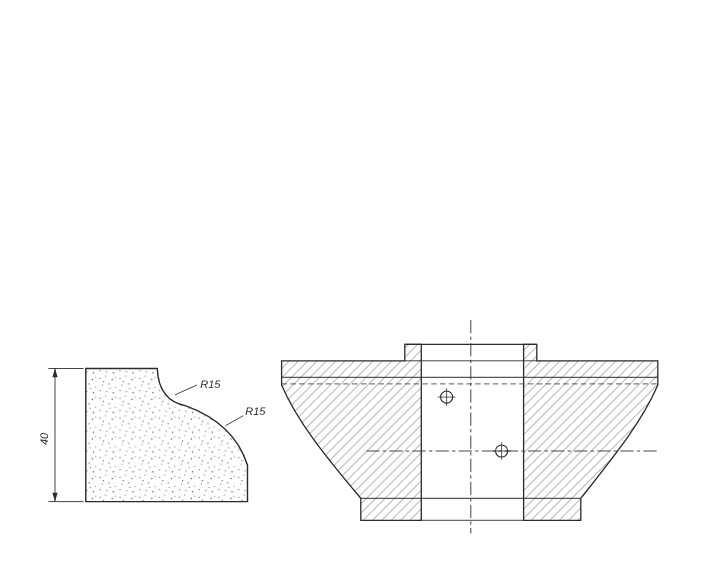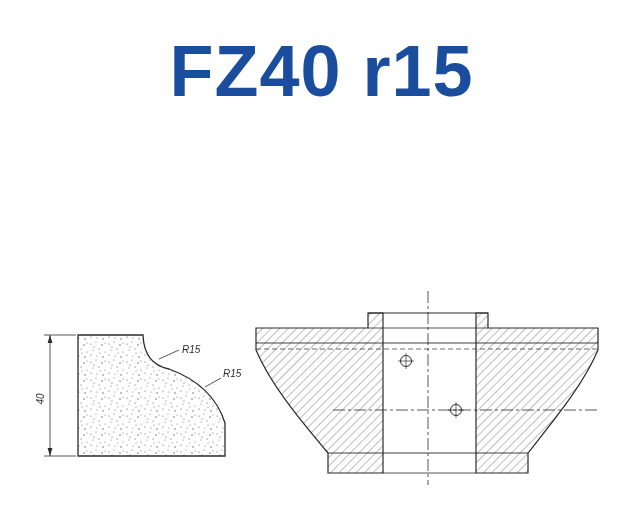--- a/index.html
+++ b/index.html
@@ -32,21 +32,20 @@
     font-style: italic;
     font-size: 10px;
     fill: currentColor;
   }
 </style>
 </head>
 <body>
 
 <div class="page">
 
-  <h1 class="title">FZ40 r15</h1>
 
   <svg class="drawing profile" width="215" height="150" viewBox="0 0 215 150">
     <defs>
       <pattern id="stipple" width="18" height="18" patternUnits="userSpaceOnUse">
         <circle cx="2" cy="3" r="0.6" fill="#555"></circle>
         <circle cx="7" cy="1" r="0.5" fill="#555"></circle>
         <circle cx="13" cy="4" r="0.7" fill="#555"></circle>
         <circle cx="4" cy="9" r="0.5" fill="#555"></circle>
         <circle cx="10" cy="8" r="0.6" fill="#555"></circle>
         <circle cx="16" cy="11" r="0.5" fill="#555"></circle>

